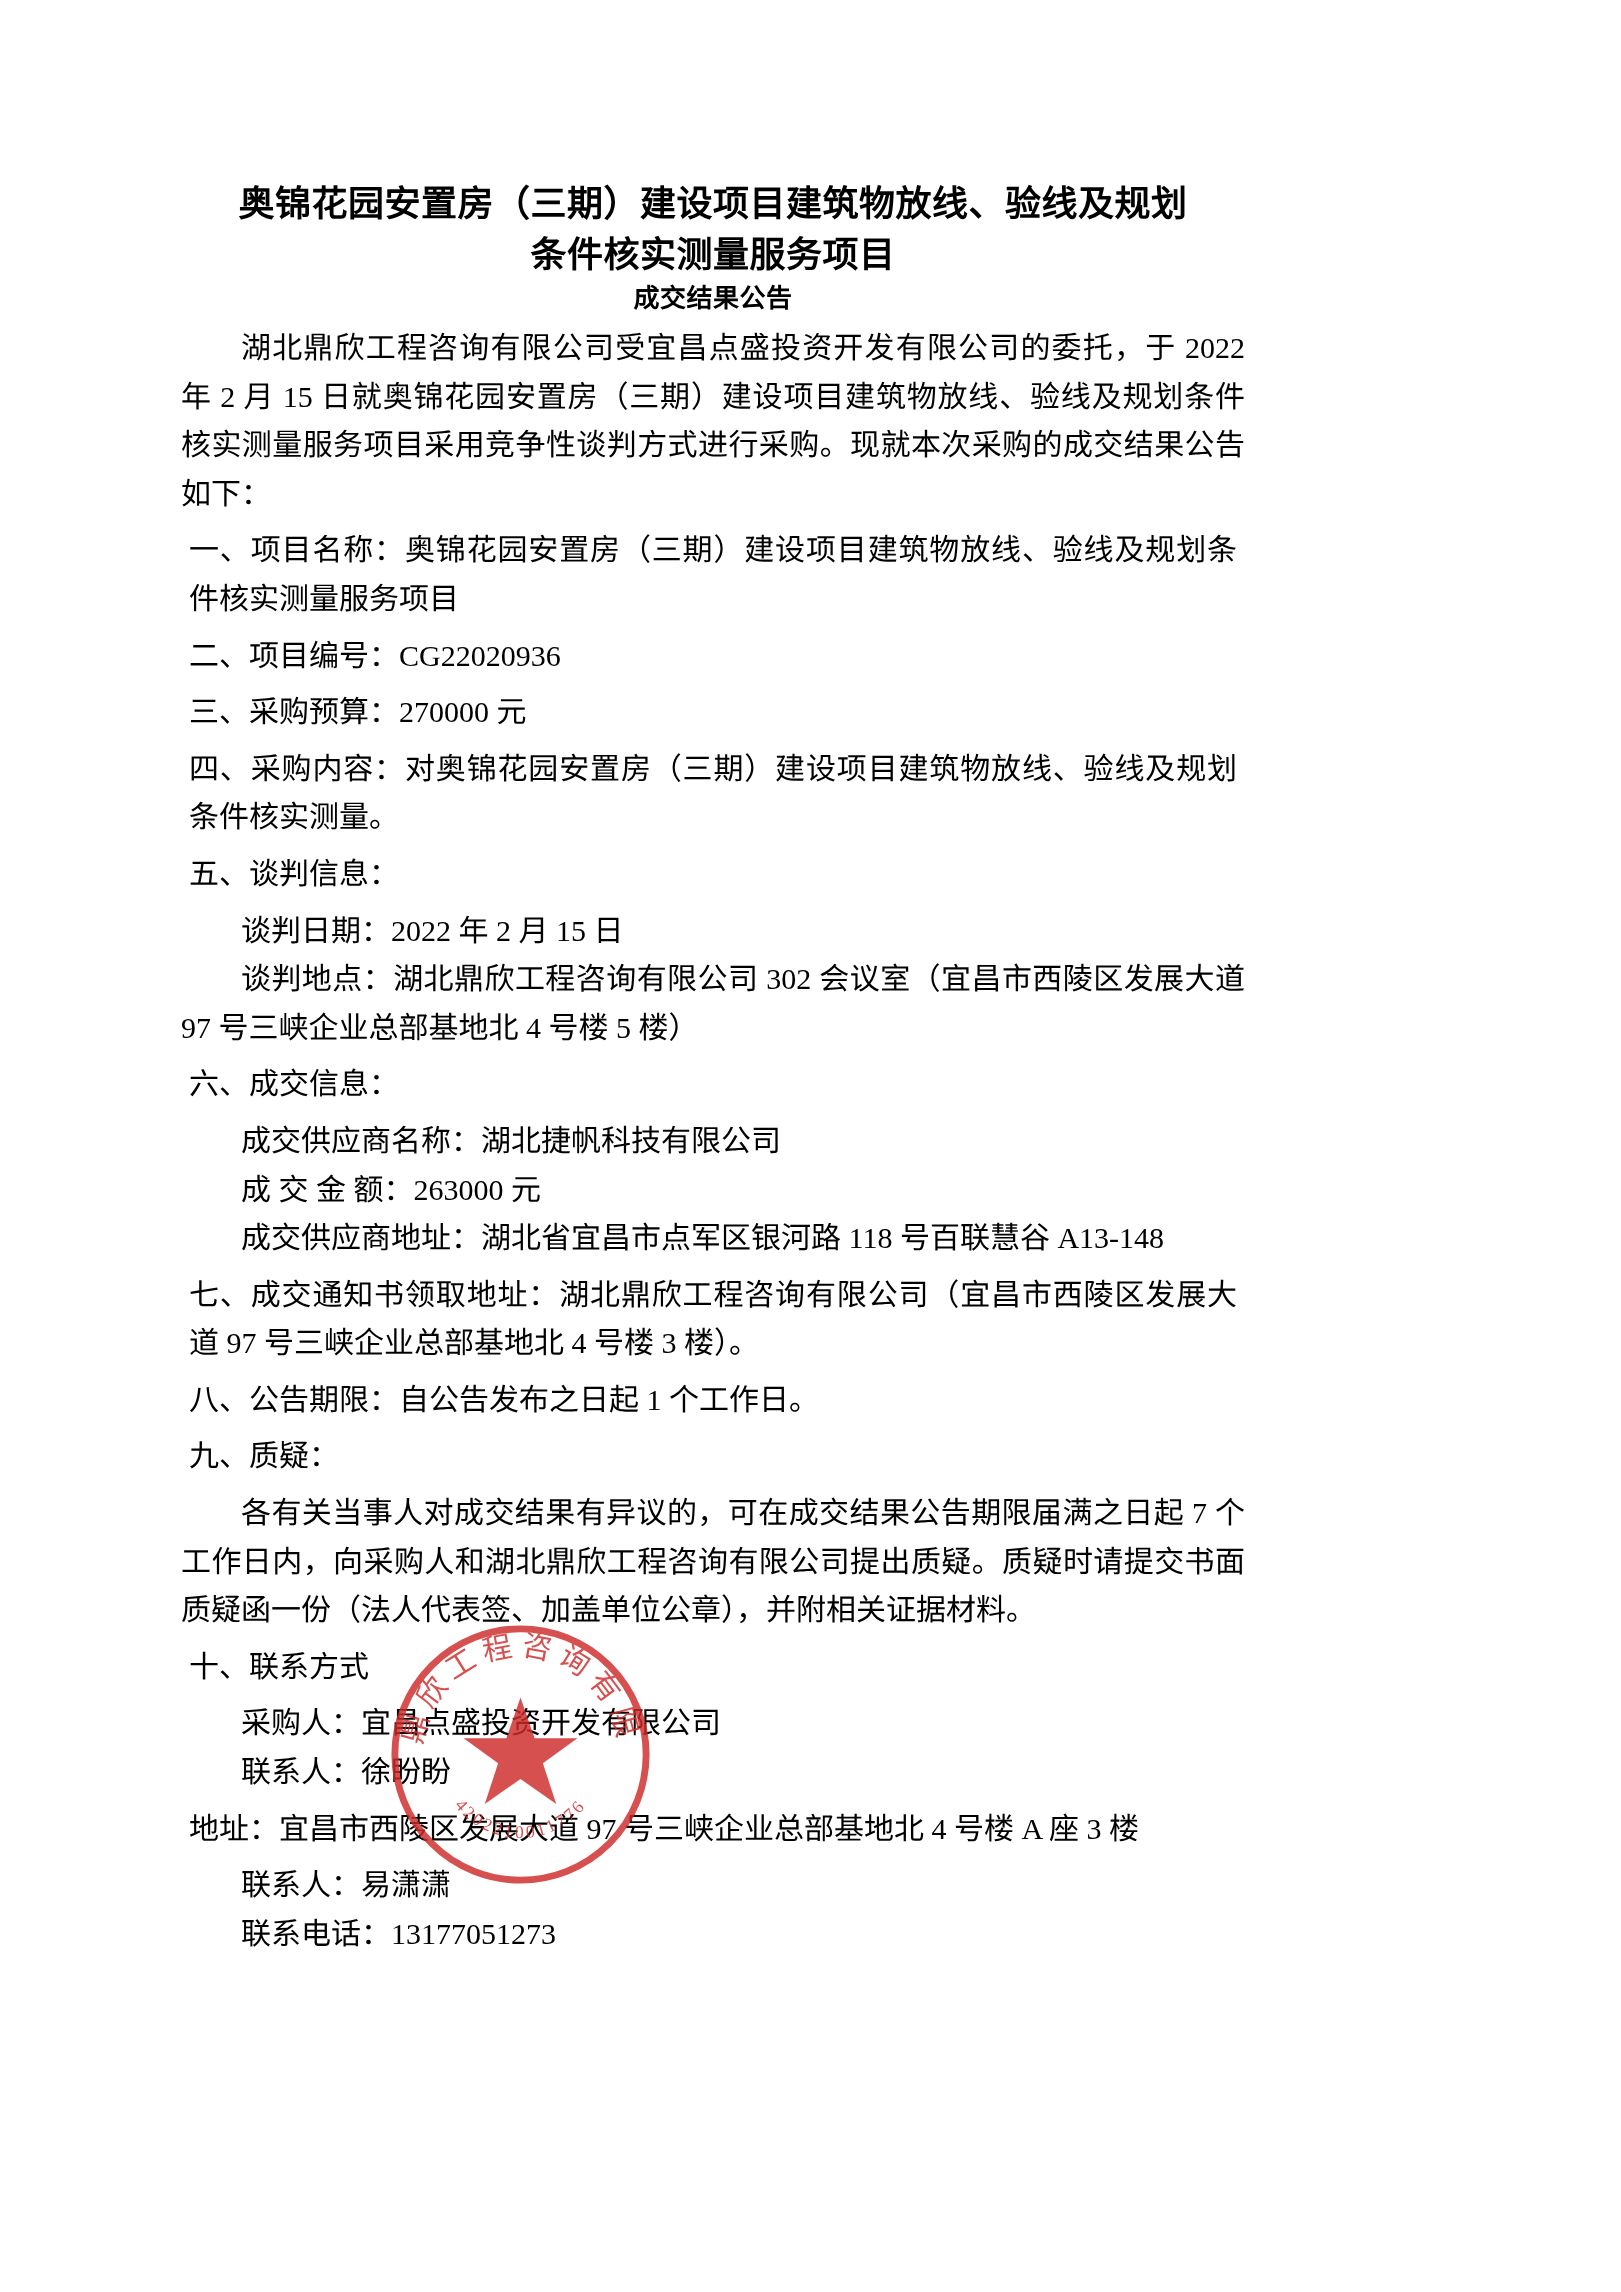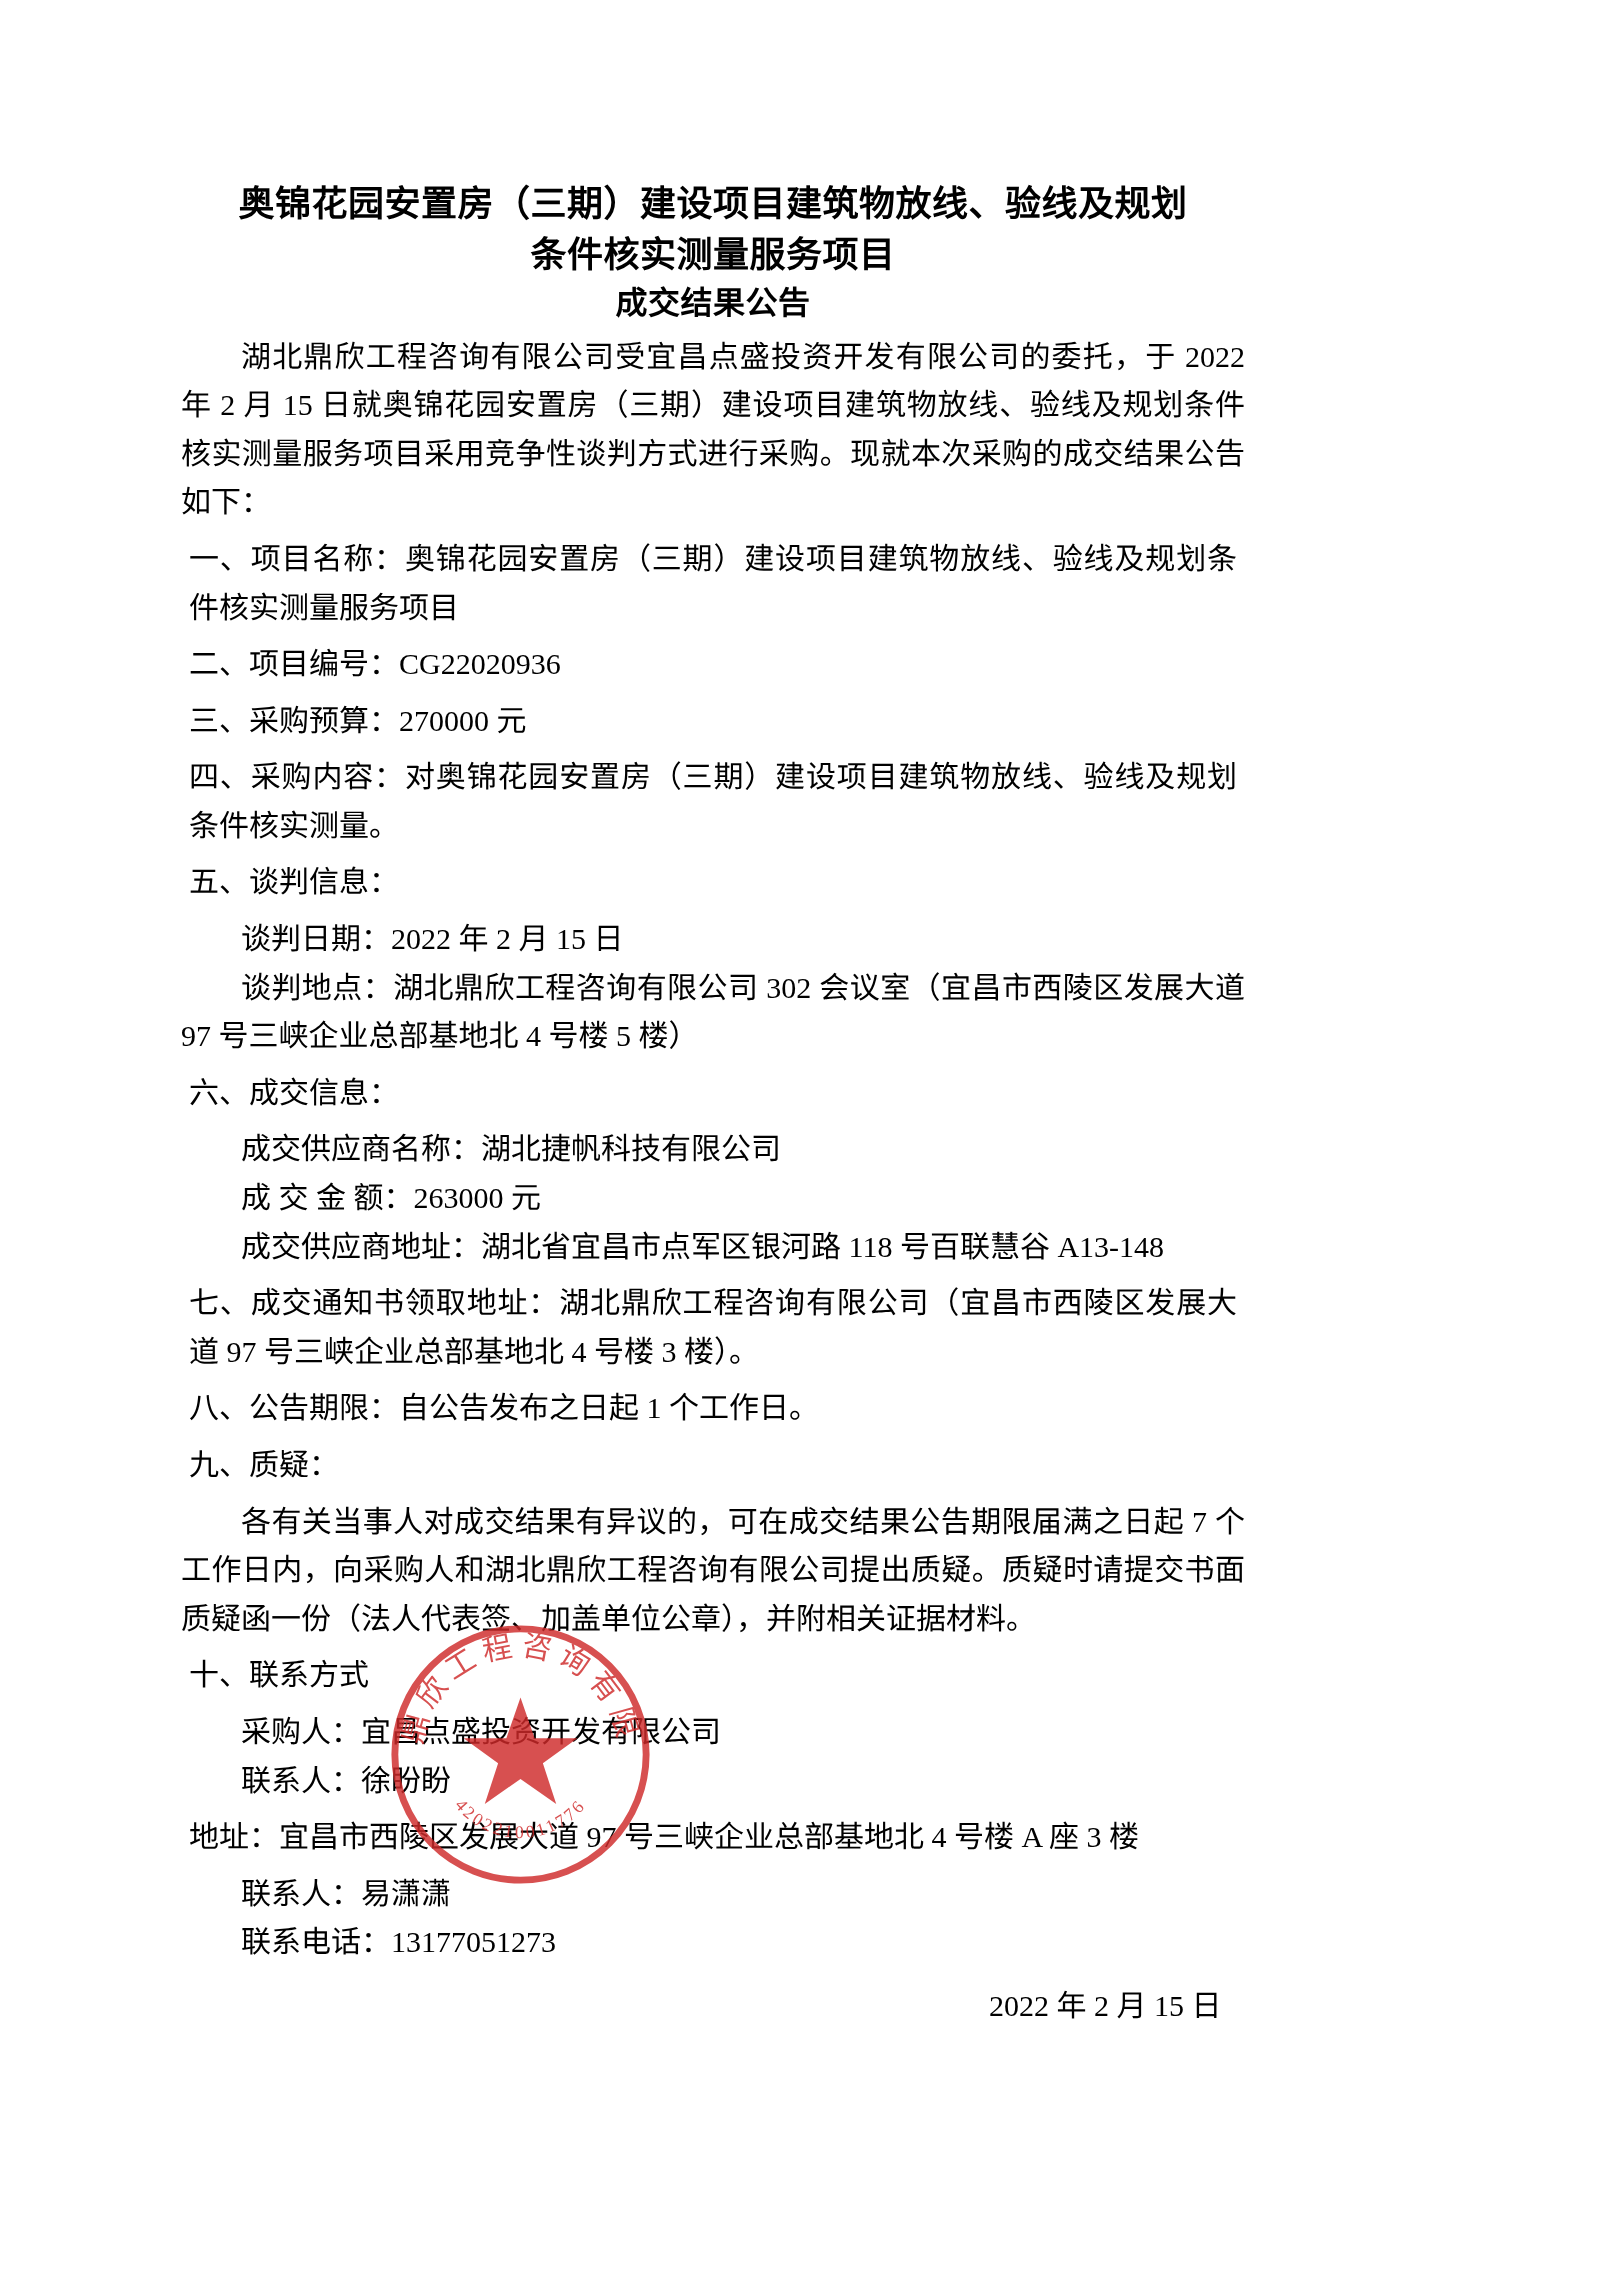--- a/index.html
+++ b/index.html
@@ -30,21 +30,21 @@
     font-weight: bold;
     line-height: 1.42;
     letter-spacing: 0.5px;
     margin: 0;
   }
   .doc-title .line2 {
     display: block;
   }
   .doc-subtitle {
     text-align: center;
-    font-size: 32px;
+    font-size: 26px;
     font-weight: bold;
     line-height: 1.42;
     margin: 0 0 5.9px 0;
     letter-spacing: 0.5px;
   }
   .body-text {
     font-size: 30px;
     line-height: 1.62;
     text-align: justify;
     text-justify: inter-ideograph;
@@ -113,21 +113,20 @@
   <p class="body-text lvl1">九、质疑：</p>
   <p class="body-text indent-2">各有关当事人对成交结果有异议的，可在成交结果公告期限届满之日起 7 个工作日内，向采购人和湖北鼎欣工程咨询有限公司提出质疑。质疑时请提交书面质疑函一份（法人代表签、加盖单位公章），并附相关证据材料。</p>
   <p class="body-text lvl1">十、联系方式</p>
 
   <p class="body-text lvl2">采购人：宜昌点盛投资开发有限公司</p>
   <p class="body-text lvl2">联系人：徐盼盼</p>
   <p class="body-text lvl1">地址：宜昌市西陵区发展大道 97 号三峡企业总部基地北 4 号楼 A 座 3 楼</p>
   <p class="body-text lvl2">联系人：易潇潇</p>
   <p class="body-text lvl2">联系电话：13177051273</p>
 
-  <p class="date-line">2022 年 2 月 15 日</p>
 
 </div>
 
 <div class="seal">
   <svg width="267" height="267" viewBox="0 0 272 272" xmlns="http://www.w3.org/2000/svg">
     <defs>
       <path id="sealArc" d="M 36,136 A 100,100 0 1 1 236,136" fill="none"></path>
       <path id="sealArcBottom" d="M 51,136 A 85,85 0 0 0 221,136" fill="none"></path>
     </defs>
     <g opacity="0.82">

